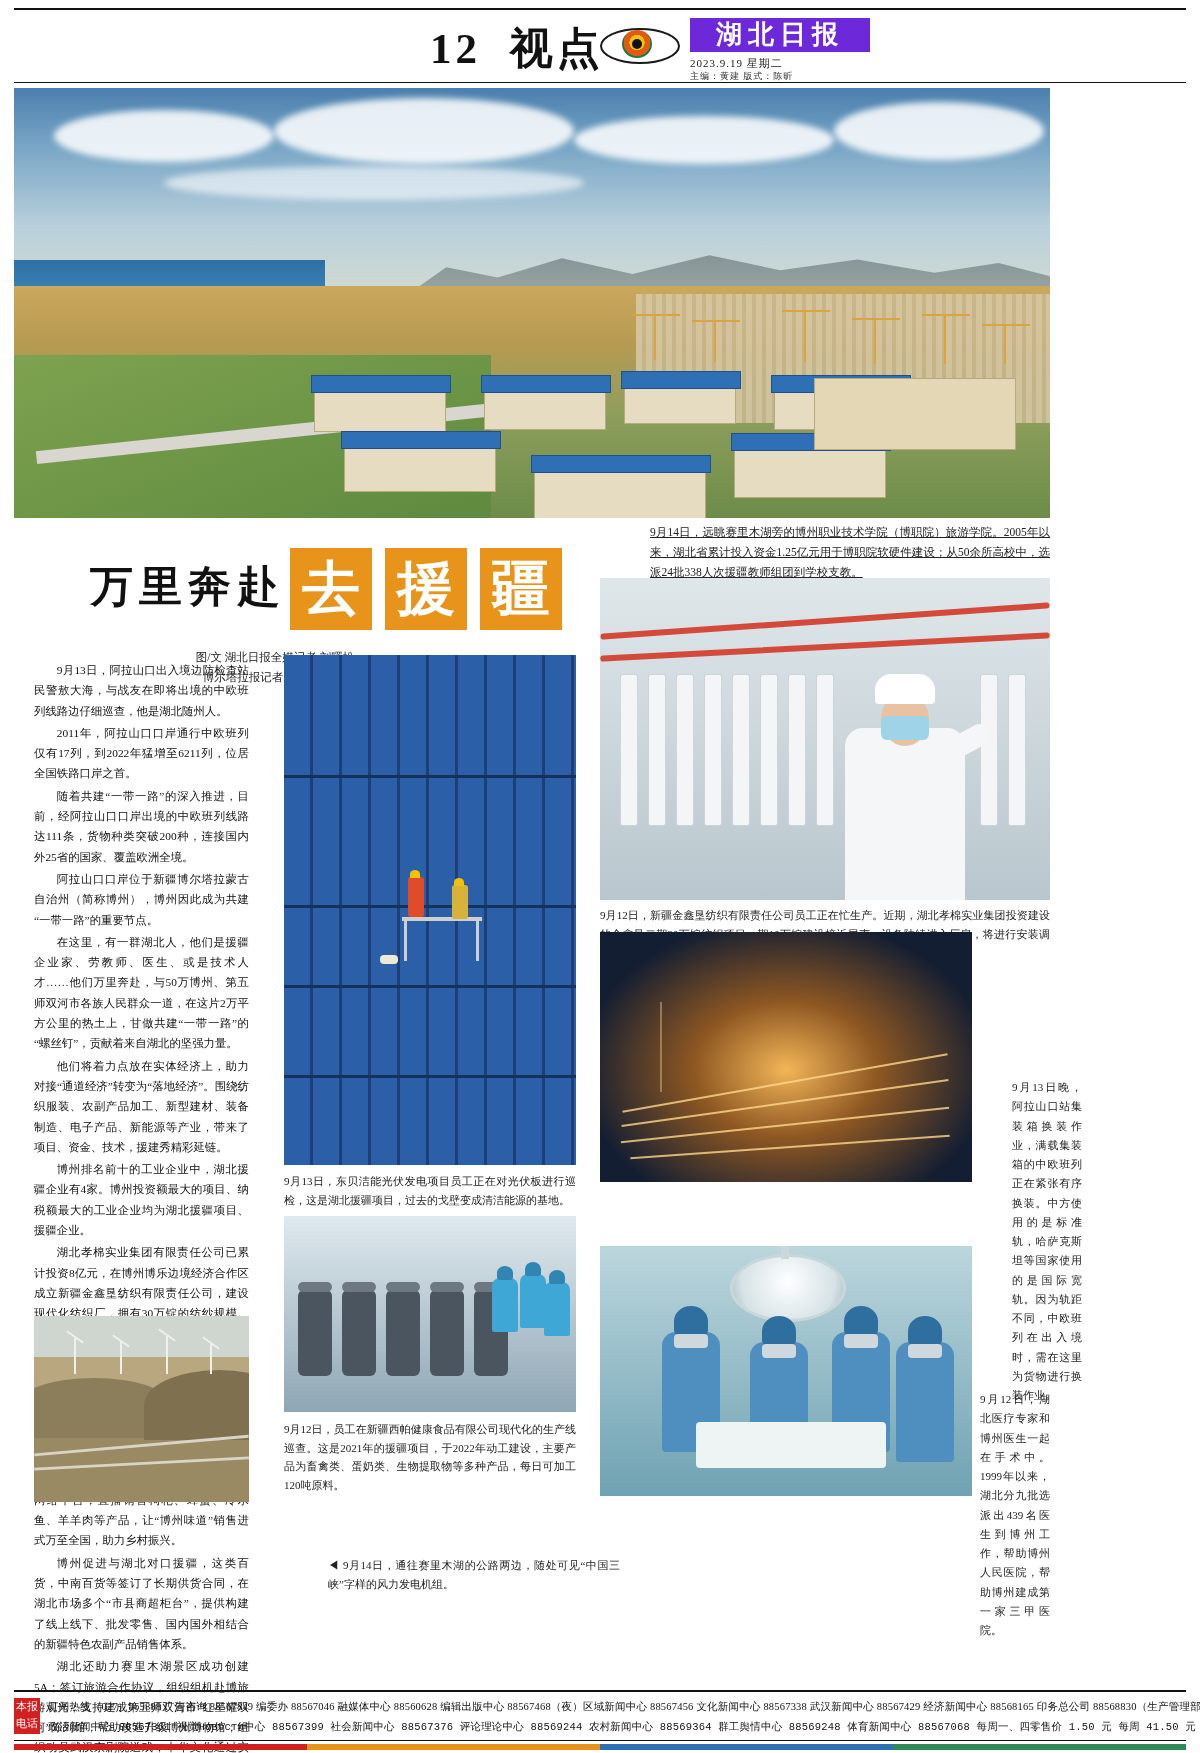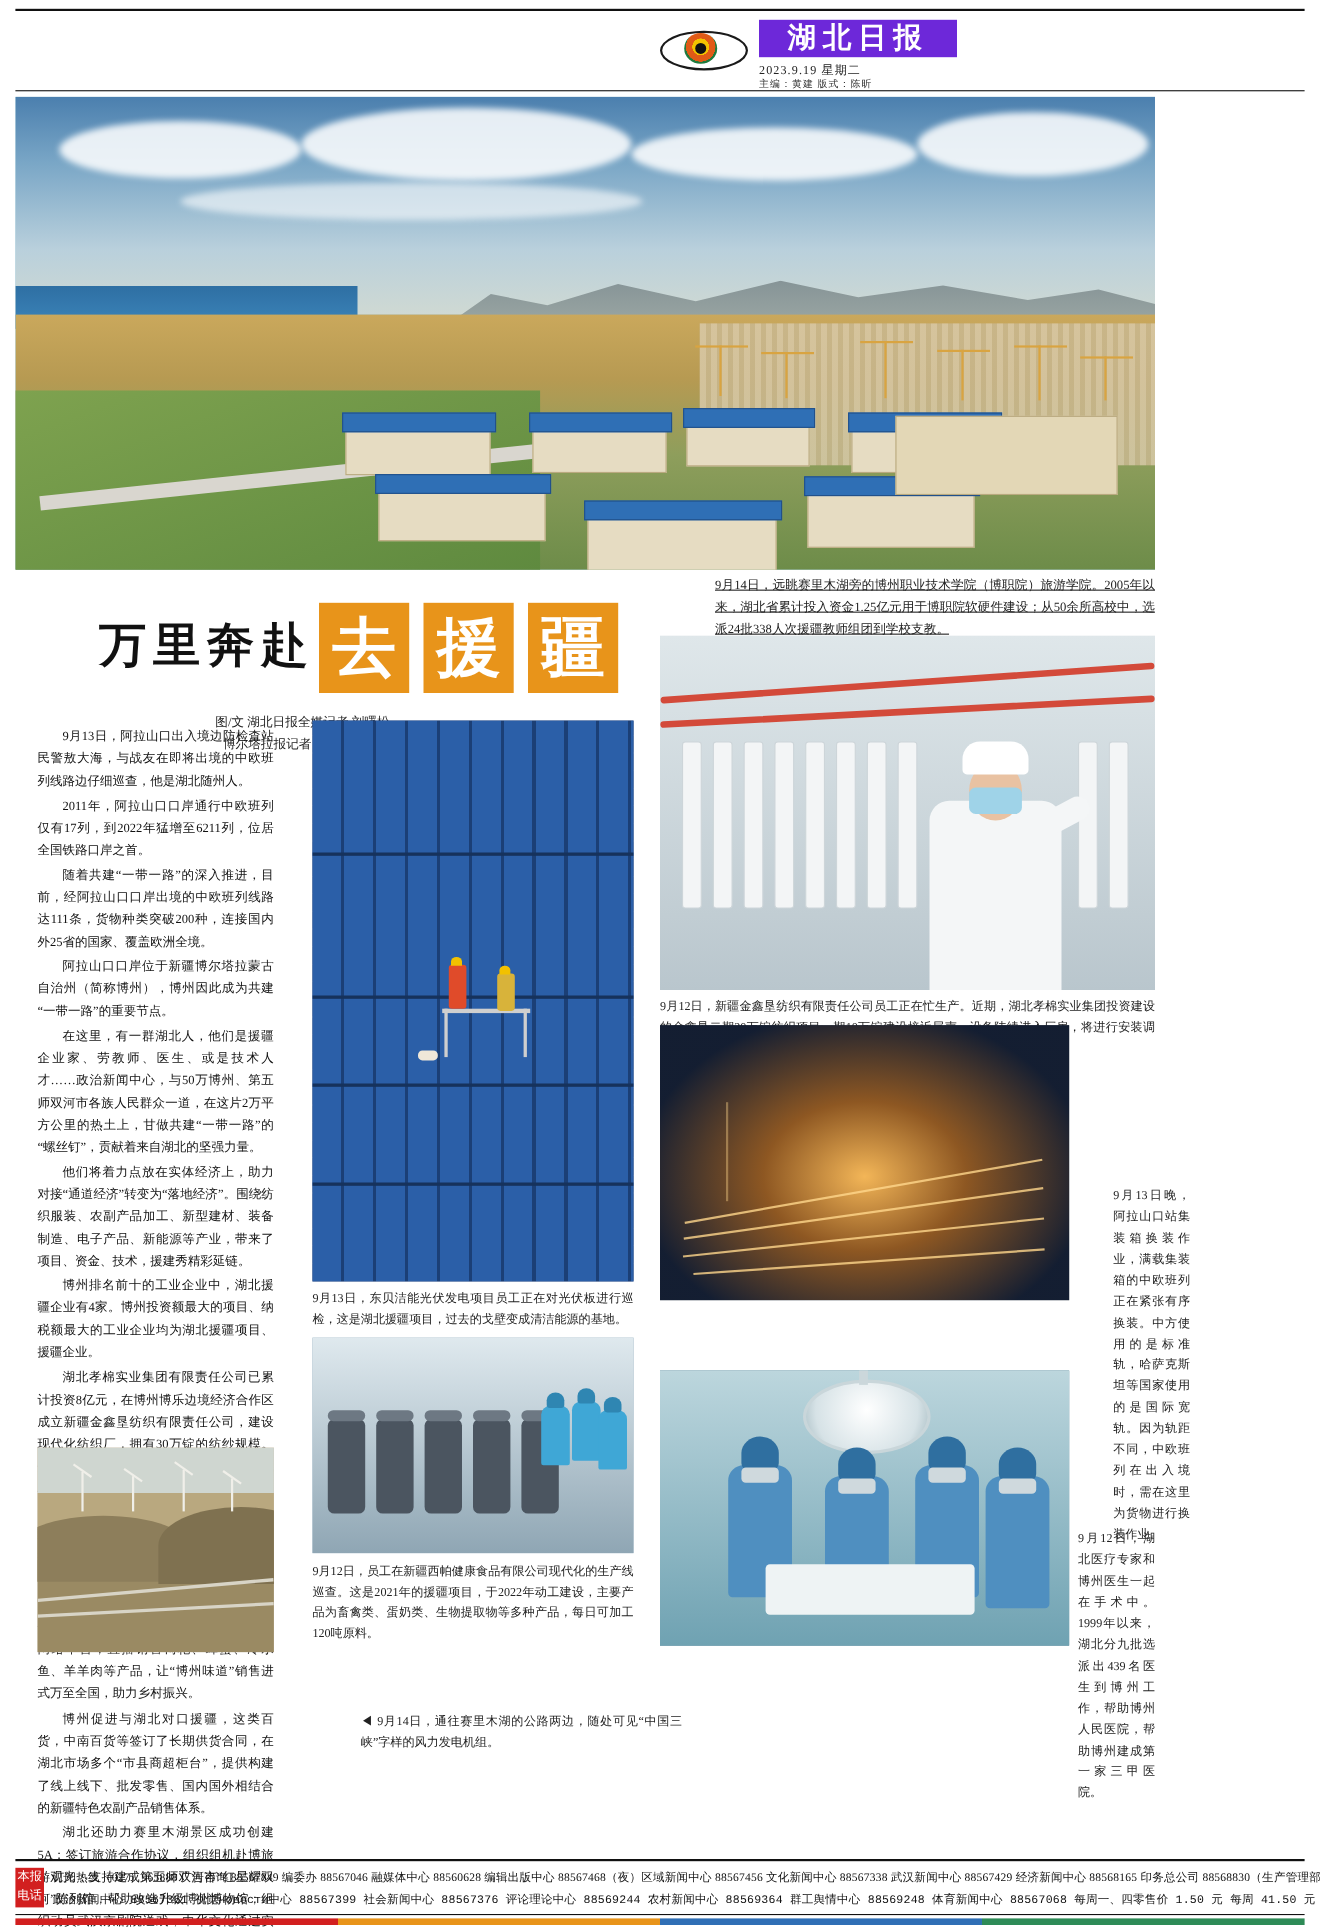--- a/index.html
+++ b/index.html
@@ -121,20 +121,24 @@
   .footer .rule2{position:absolute;left:0;top:48px;width:1172px;height:1px;background:#111;}
   .bottombar{position:absolute;left:14px;top:1744px;width:1172px;height:6px;background:linear-gradient(90deg,#d21f1f 0 25%,#e8941a 25% 50%,#2f6fb5 50% 75%,#2e8b57 75% 100%);}
 </style>
 </head>
 <body>
 
 <div class="page">
 
   <div class="masthead">
     <div class="rule-top"></div>
+    <div class="pagenum">
+      <span>12</span>
+      <span style="margin-left:14px;">视点</span>
+    </div>
     <div class="eye">
       <div class="outer"></div>
         <div class="iris"></div>
         <div class="pupil"></div>
     </div>
     <div class="paper-title">湖北日报</div>
     <div class="paper-date">2023.9.19 星期二</div>
     <div class="paper-editors">主编：黄建  版式：陈昕</div>
     <div class="rule-bot"></div>
   </div>
@@ -191,21 +195,21 @@
     <div class="boxword bw3">疆</div>
     <div class="byline" style="white-space:pre-line;">图/文 湖北日报全媒记者 刘曙松
 博尔塔拉报记者 于苏甫·艾尼</div>
   </div>
 
   <div class="col col1">
     <p>9月13日，阿拉山口出入境边防检查站民警敖大海，与战友在即将出境的中欧班列线路边仔细巡查，他是湖北随州人。</p>
     <p>2011年，阿拉山口口岸通行中欧班列仅有17列，到2022年猛增至6211列，位居全国铁路口岸之首。</p>
     <p>随着共建“一带一路”的深入推进，目前，经阿拉山口口岸出境的中欧班列线路达111条，货物种类突破200种，连接国内外25省的国家、覆盖欧洲全境。</p>
     <p>阿拉山口口岸位于新疆博尔塔拉蒙古自治州（简称博州），博州因此成为共建“一带一路”的重要节点。</p>
-    <p>在这里，有一群湖北人，他们是援疆企业家、劳教师、医生、或是技术人才……政治新闻中心，与50万博州、第五师双河市各族人民群众一道，在这片2万平方公里的热土上，甘做共建“一带一路”的“螺丝钉”，贡献着来自湖北的坚强力量。</p>
+    <p>在这里，有一群湖北人，他们是援疆企业家、劳教师、医生、或是技术人才……他们万里奔赴，与50万博州、第五师双河市各族人民群众一道，在这片2万平方公里的热土上，甘做共建“一带一路”的“螺丝钉”，贡献着来自湖北的坚强力量。</p>
     <p>他们将着力点放在实体经济上，助力对接“通道经济”转变为“落地经济”。围绕纺织服装、农副产品加工、新型建材、装备制造、电子产品、新能源等产业，带来了项目、资金、技术，援建秀精彩延链。</p>
     <p>博州排名前十的工业企业中，湖北援疆企业有4家。博州投资额最大的项目、纳税额最大的工业企业均为湖北援疆项目、援疆企业。</p>
     <p>湖北孝棉实业集团有限责任公司已累计投资8亿元，在博州博乐边境经济合作区成立新疆金鑫垦纺织有限责任公司，建设现代化纺织厂，拥有30万锭的纺纱规模。这个项目三期建成后，将成为北疆地区规模最大的纺织企业。</p>
     <p>军毅科技（武汉）有限责任公司、新疆西域赛湖服饰科技有限公司等项目相继落地，促进纺织产业链日趋完善。</p>
     <p>与此同时，湖北采取“市场+电子商务”的网络营销模式，以博州为基地，全覆盖供应端，借助湖北楚天云、斗鱼等100多个网络平台，直播销售枸杞、蜂蜜、冷水鱼、羊羊肉等产品，让“博州味道”销售进式万至全国，助力乡村振兴。</p>
     <p>博州促进与湖北对口援疆，这类百货，中南百货等签订了长期供货合同，在湖北市场多个“市县商超柜台”，提供构建了线上线下、批发零售、国内国外相结合的新疆特色农副产品销售体系。</p>
     <p>湖北还助力赛里木湖景区成功创建5A；签订旅游合作协议，组织组机赴博旅游观光；支持建成第五师双河市“红星耀双河”陈列馆，帮助改造升级博州博物馆；组织动员武汉京剧院送戏，中华文化通过实物、实景、实事牵引展现……</p>
 
   </div>
 

